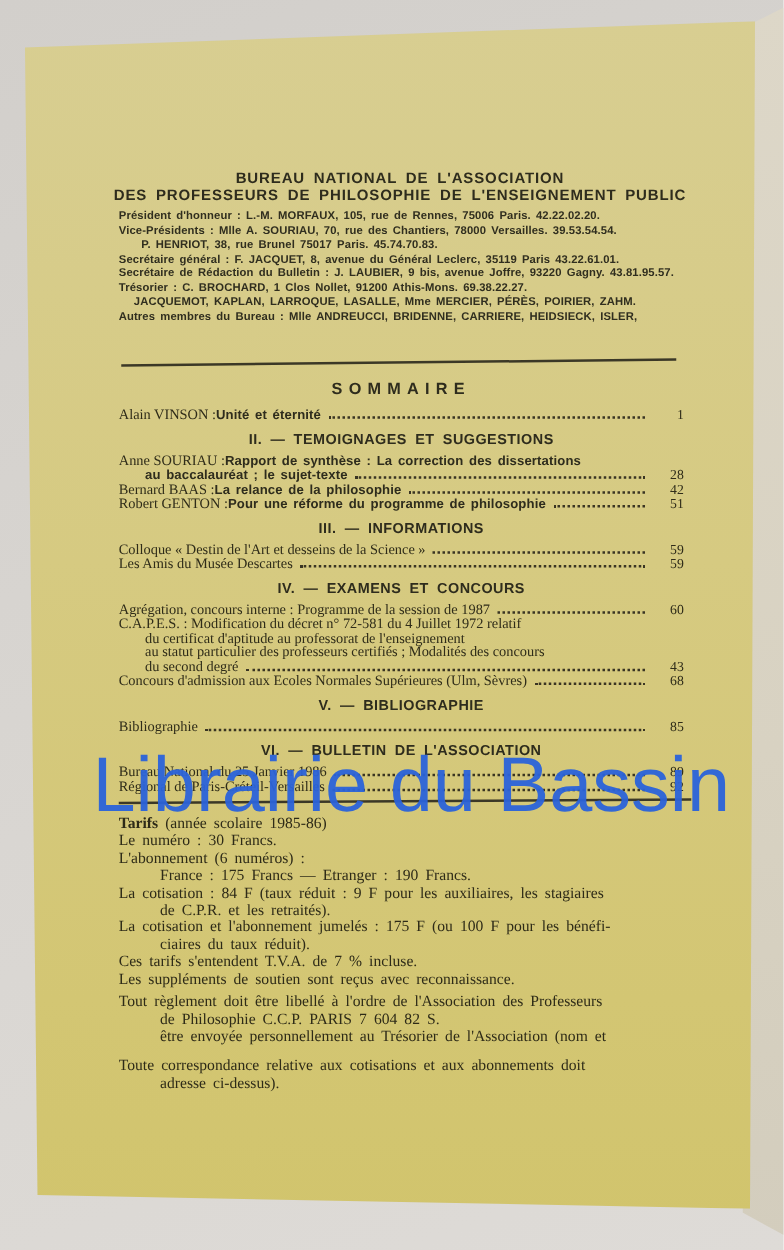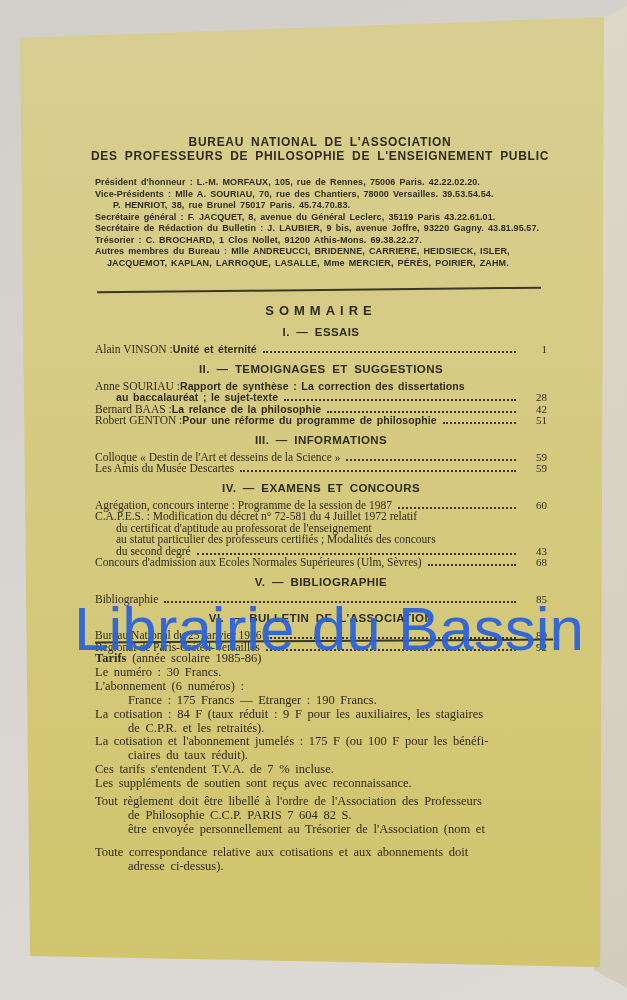--- a/index.html
+++ b/index.html
@@ -20,21 +20,21 @@
       filter:drop-shadow(2px 5px 6px rgba(70,62,40,.30));
       color:#34311f;}
   .page:before{content:"";position:absolute;inset:0;
       background:linear-gradient(90deg,rgba(120,100,40,.10) 0,rgba(0,0,0,0) 18px),
                  linear-gradient(270deg,rgba(120,100,40,.14) 0,rgba(0,0,0,0) 14px);}
 
   .assoc{position:absolute;top:135px;left:85px;width:470px;text-align:center;
          font-weight:bold;font-size:12px;line-height:14px;letter-spacing:.7px;
          word-spacing:3px;color:#2e2c1d;}
 
-  .bureau{position:absolute;top:177px;left:95px;width:460px;
+  .bureau{position:absolute;top:167px;left:95px;width:460px;
           font-size:9px;font-weight:bold;line-height:11.5px;
           letter-spacing:.1px;word-spacing:1.5px;color:#302e1f;}
   .bu-line{white-space:nowrap;}
   .bu-ind1{padding-left:18px;}
   .bu-ind2{padding-left:12px;}
 
   .rule{position:absolute;height:2px;background:#3b3827;}
   .rule-top{top:289px;left:97px;width:444px;transform:rotate(-.6deg);}
   .rule-bottom{top:640px;left:95px;width:458px;transform:rotate(-.35deg);}
 
@@ -78,30 +78,29 @@
       <div>DES PROFESSEURS DE PHILOSOPHIE DE L'ENSEIGNEMENT PUBLIC</div>
     </div>
 
     <div class="bureau">
       <div class="bu-line">Président d'honneur : L.-M. MORFAUX, 105, rue de Rennes, 75006 Paris. 42.22.02.20.</div>
       <div class="bu-line">Vice-Présidents : Mlle A. SOURIAU, 70, rue des Chantiers, 78000 Versailles. 39.53.54.54.</div>
       <div class="bu-line bu-ind1">P. HENRIOT, 38, rue Brunel 75017 Paris. 45.74.70.83.</div>
       <div class="bu-line">Secrétaire général : F. JACQUET, 8, avenue du Général Leclerc, 35119 Paris 43.22.61.01.</div>
       <div class="bu-line">Secrétaire de Rédaction du Bulletin : J. LAUBIER, 9 bis, avenue Joffre, 93220 Gagny. 43.81.95.57.</div>
       <div class="bu-line">Trésorier : C. BROCHARD, 1 Clos Nollet, 91200 Athis-Mons. 69.38.22.27.</div>
+      <div class="bu-line bu-ind2">JACQUEMOT, KAPLAN, LARROQUE, LASALLE, Mme MERCIER, PÉRÈS, POIRIER, ZAHM.</div>
       <div class="bu-line">Autres membres du Bureau : Mlle ANDREUCCI, BRIDENNE, CARRIERE, HEIDSIECK, ISLER,</div>
-      <div class="bu-line bu-ind2">JACQUEMOT, KAPLAN, LARROQUE, LASALLE, Mme MERCIER, PÉRÈS, POIRIER, ZAHM.</div>
     </div>
 
     <div class="rule rule-top"></div>
 
     <div class="toc">
       <div class="toc-title">SOMMAIRE</div>
 
-      <div class="toc-head">I. — ESSAIS</div>
       <div class="toc-row">
         <span class="pre">Alain VINSON : </span>
           <b>Unité et éternité</b>
         <span class="leader"></span>
         <span class="pagenum">1</span>
       </div>
 
       <div class="toc-head">II. — TEMOIGNAGES ET SUGGESTIONS</div>
       <div class="toc-row nodots">
         <span class="pre">Anne SOURIAU : </span>

